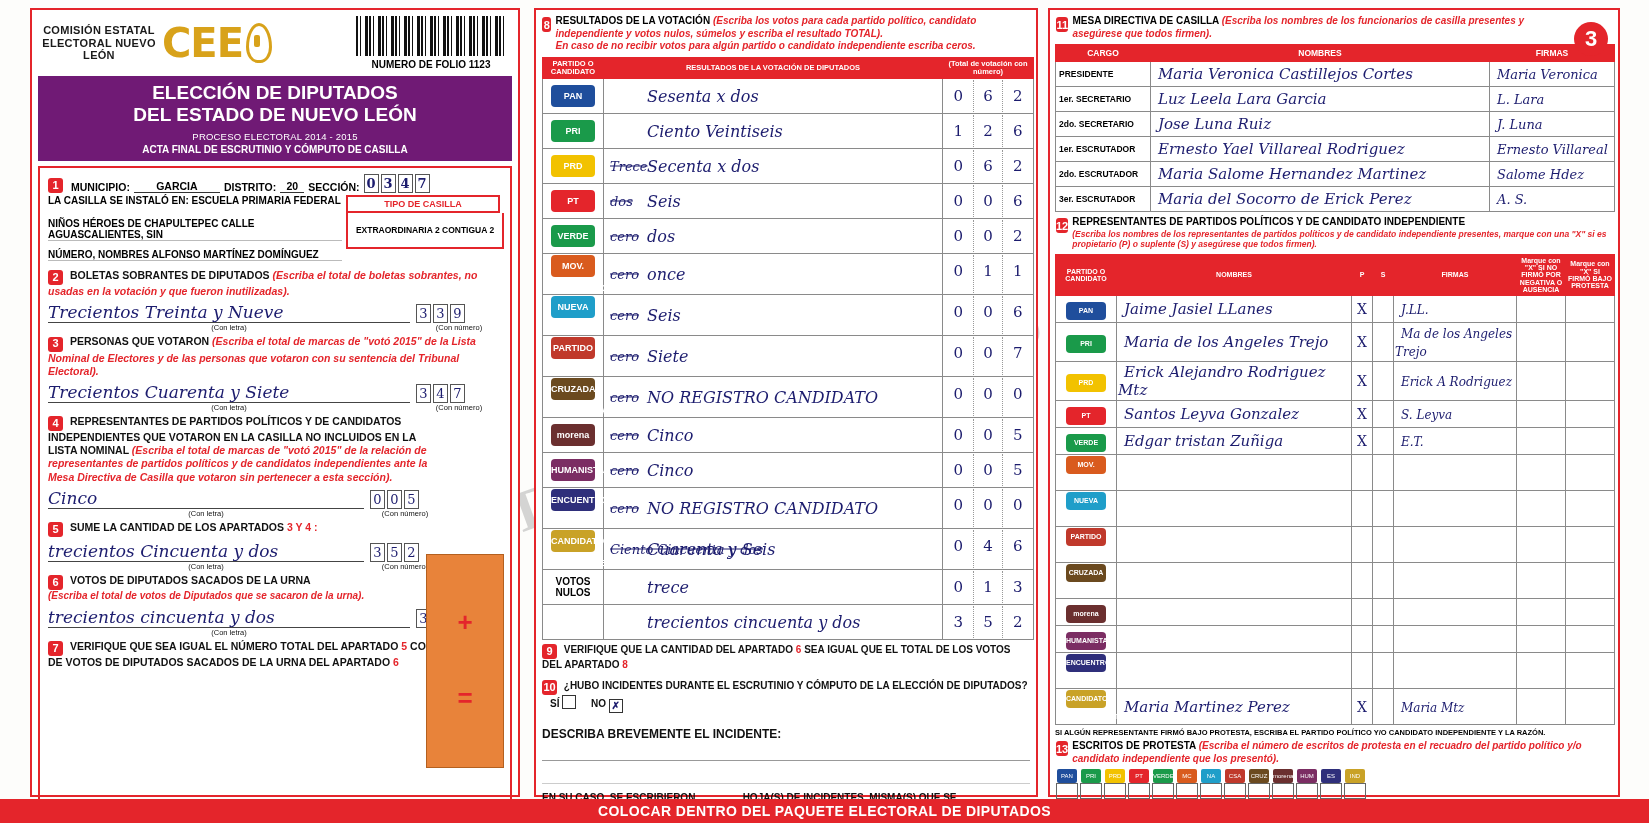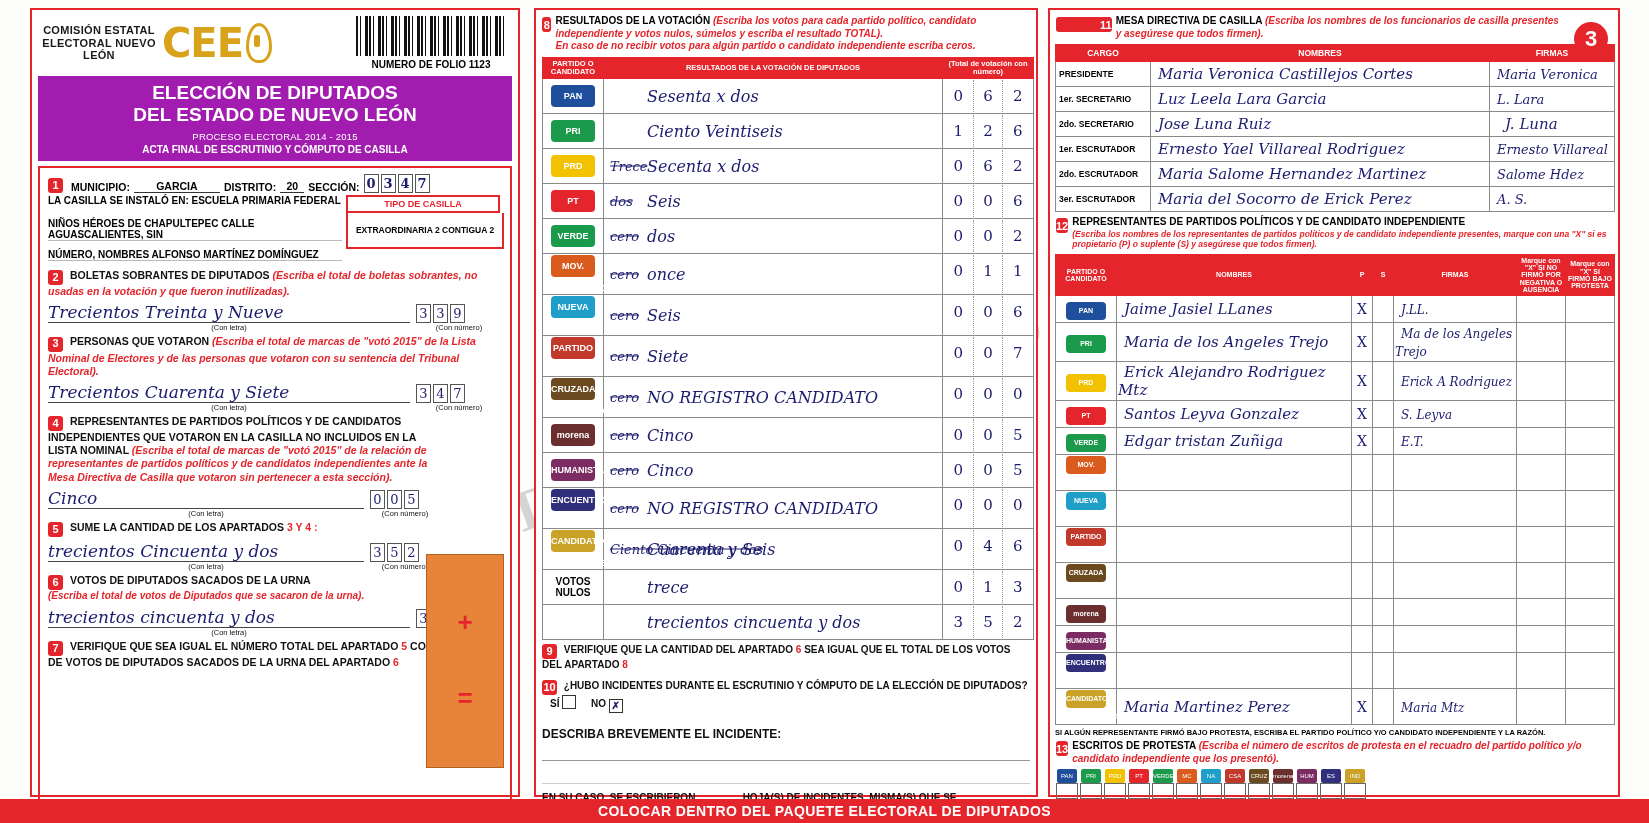--- a/index.html
+++ b/index.html
@@ -21,21 +21,21 @@
   .cee-head{display:flex;align-items:center;padding:6px 8px 2px 8px;}
   .comision{font-size:11px;font-weight:bold;line-height:1.15;color:#1a1a1a;letter-spacing:.3px;text-align:center;width:118px;}
   .cee-logo{display:flex;align-items:center;margin-left:4px;}
   .cee-word{font-size:40px;font-weight:bold;color:#d8a21a;letter-spacing:-1px;font-family:"DejaVu Sans",sans-serif;}
   .cee-shape{width:20px;height:34px;margin-left:3px;border:3px solid #d8a21a;border-radius:50% 50% 45% 45%/60% 60% 40% 40%;position:relative;}
   .cee-shape:after{content:"";position:absolute;left:5px;top:9px;width:6px;height:12px;background:#d8a21a;border-radius:2px;}
   .barcode{margin-left:auto;text-align:center;padding-right:4px;}
   .bars{height:40px;width:150px;background:repeating-linear-gradient(90deg,#111 0 2px,#fff 2px 4px,#111 4px 5px,#fff 5px 9px,#111 9px 12px,#fff 12px 13px);}
   .folio{font-size:10px;font-weight:bold;margin-top:3px;}
 
-  .title-band{background:#a21caf;color:#fff;text-align:center;margin:4px 6px 0 6px;padding:6px 4px 6px 4px;}
+  .title-band{background:#701a75;color:#fff;text-align:center;margin:4px 6px 0 6px;padding:6px 4px 6px 4px;}
   .title-band .l1{font-size:19px;font-weight:bold;line-height:1.15;}
   .title-band .l2{font-size:9.5px;margin-top:5px;letter-spacing:.2px;}
   .title-band .l3{font-size:10px;font-weight:bold;margin-top:2px;}
 
   .inner{border:2px solid #e4252b;margin:5px 6px 6px 6px;padding:6px 8px;box-sizing:border-box;height:calc(100% - 116px);position:relative;}
   .num{display:inline-flex;align-items:center;justify-content:center;width:15px;height:15px;border-radius:3px;background:#e4252b;color:#fff;font-size:11px;font-weight:bold;margin-right:4px;vertical-align:-2px;}
   .blk{margin-bottom:3px;}
   .lbl{font-size:10.5px;font-weight:bold;color:#111;line-height:1.25;}
   .lbl .red{color:#e4252b;}
   .hand{font-family:"DejaVu Serif",serif;font-style:italic;color:#1c1c6e;font-size:17px;}
@@ -489,21 +489,21 @@
       <div style="height:22px;border-bottom:1px solid #ccc;"></div>
       <div class="lbl" style="font-size:10px;margin-top:8px;">EN SU CASO, SE ESCRIBIERON________ HOJA(S) DE INCIDENTES, MISMA(S) QUE SE</div>
       <div class="lbl" style="font-size:10px;">ANEXA(N) A LA PRESENTE ACTA.</div>
     </div>
   </div>
 
   <div class="col" id="col3">
     <div class="circle3">3</div>
 
     <div class="sec-head" style="padding-right:52px;">
-      <span class="num" style="margin-top:2px;padding-left:44px;">11</span>
+      <span class="num" style="margin-top:2px;">11</span>
       <div class="sec-txt">
         <span>MESA DIRECTIVA DE CASILLA</span>
         <span class="red ital">(Escriba los nombres de los funcionarios de casilla presentes y asegúrese que todos firmen).</span>
       </div>
     </div>
 
     <table class="mesa-table" style="width:560px;margin:2px 5px 0 5px;">
       <thead>
         <tr>
           <th class="cargo">CARGO</th>
@@ -518,21 +518,21 @@
             <td class="firma"><span class="hand-c" style="font-size:13px;">Maria Veronica</span></td>
           </tr>
           <tr>
             <td class="cargo">1er. SECRETARIO</td>
             <td><span class="hand-c">Luz Leela Lara Garcia</span></td>
             <td class="firma"><span class="hand-c" style="font-size:13px;">L. Lara</span></td>
           </tr>
           <tr>
             <td class="cargo">2do. SECRETARIO</td>
             <td><span class="hand-c">Jose Luna Ruiz</span></td>
-            <td class="firma"><span class="hand-c" style="font-size:15px;margin-left:8px;">J. Luna</span></td>
+            <td class="firma"><span class="hand-c" style="font-size:13px;">J. Luna</span></td>
           </tr>
           <tr>
             <td class="cargo">1er. ESCRUTADOR</td>
             <td><span class="hand-c">Ernesto Yael Villareal Rodriguez</span></td>
             <td class="firma"><span class="hand-c" style="font-size:13px;">Ernesto Villareal</span></td>
           </tr>
           <tr>
             <td class="cargo">2do. ESCRUTADOR</td>
             <td><span class="hand-c">Maria Salome Hernandez Martinez</span></td>
             <td class="firma"><span class="hand-c" style="font-size:13px;">Salome Hdez</span></td>

